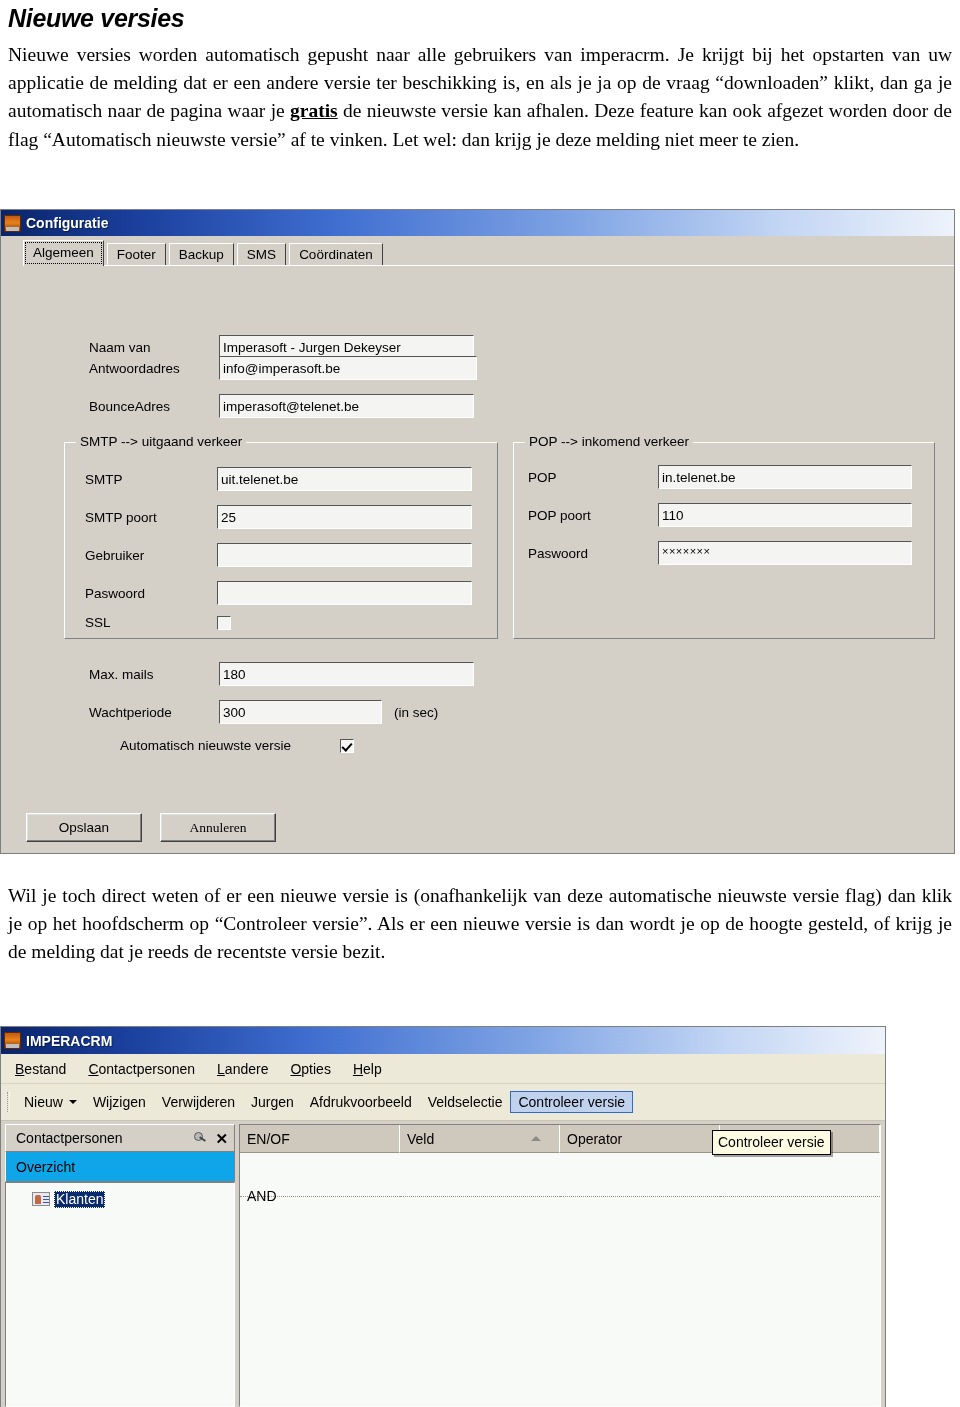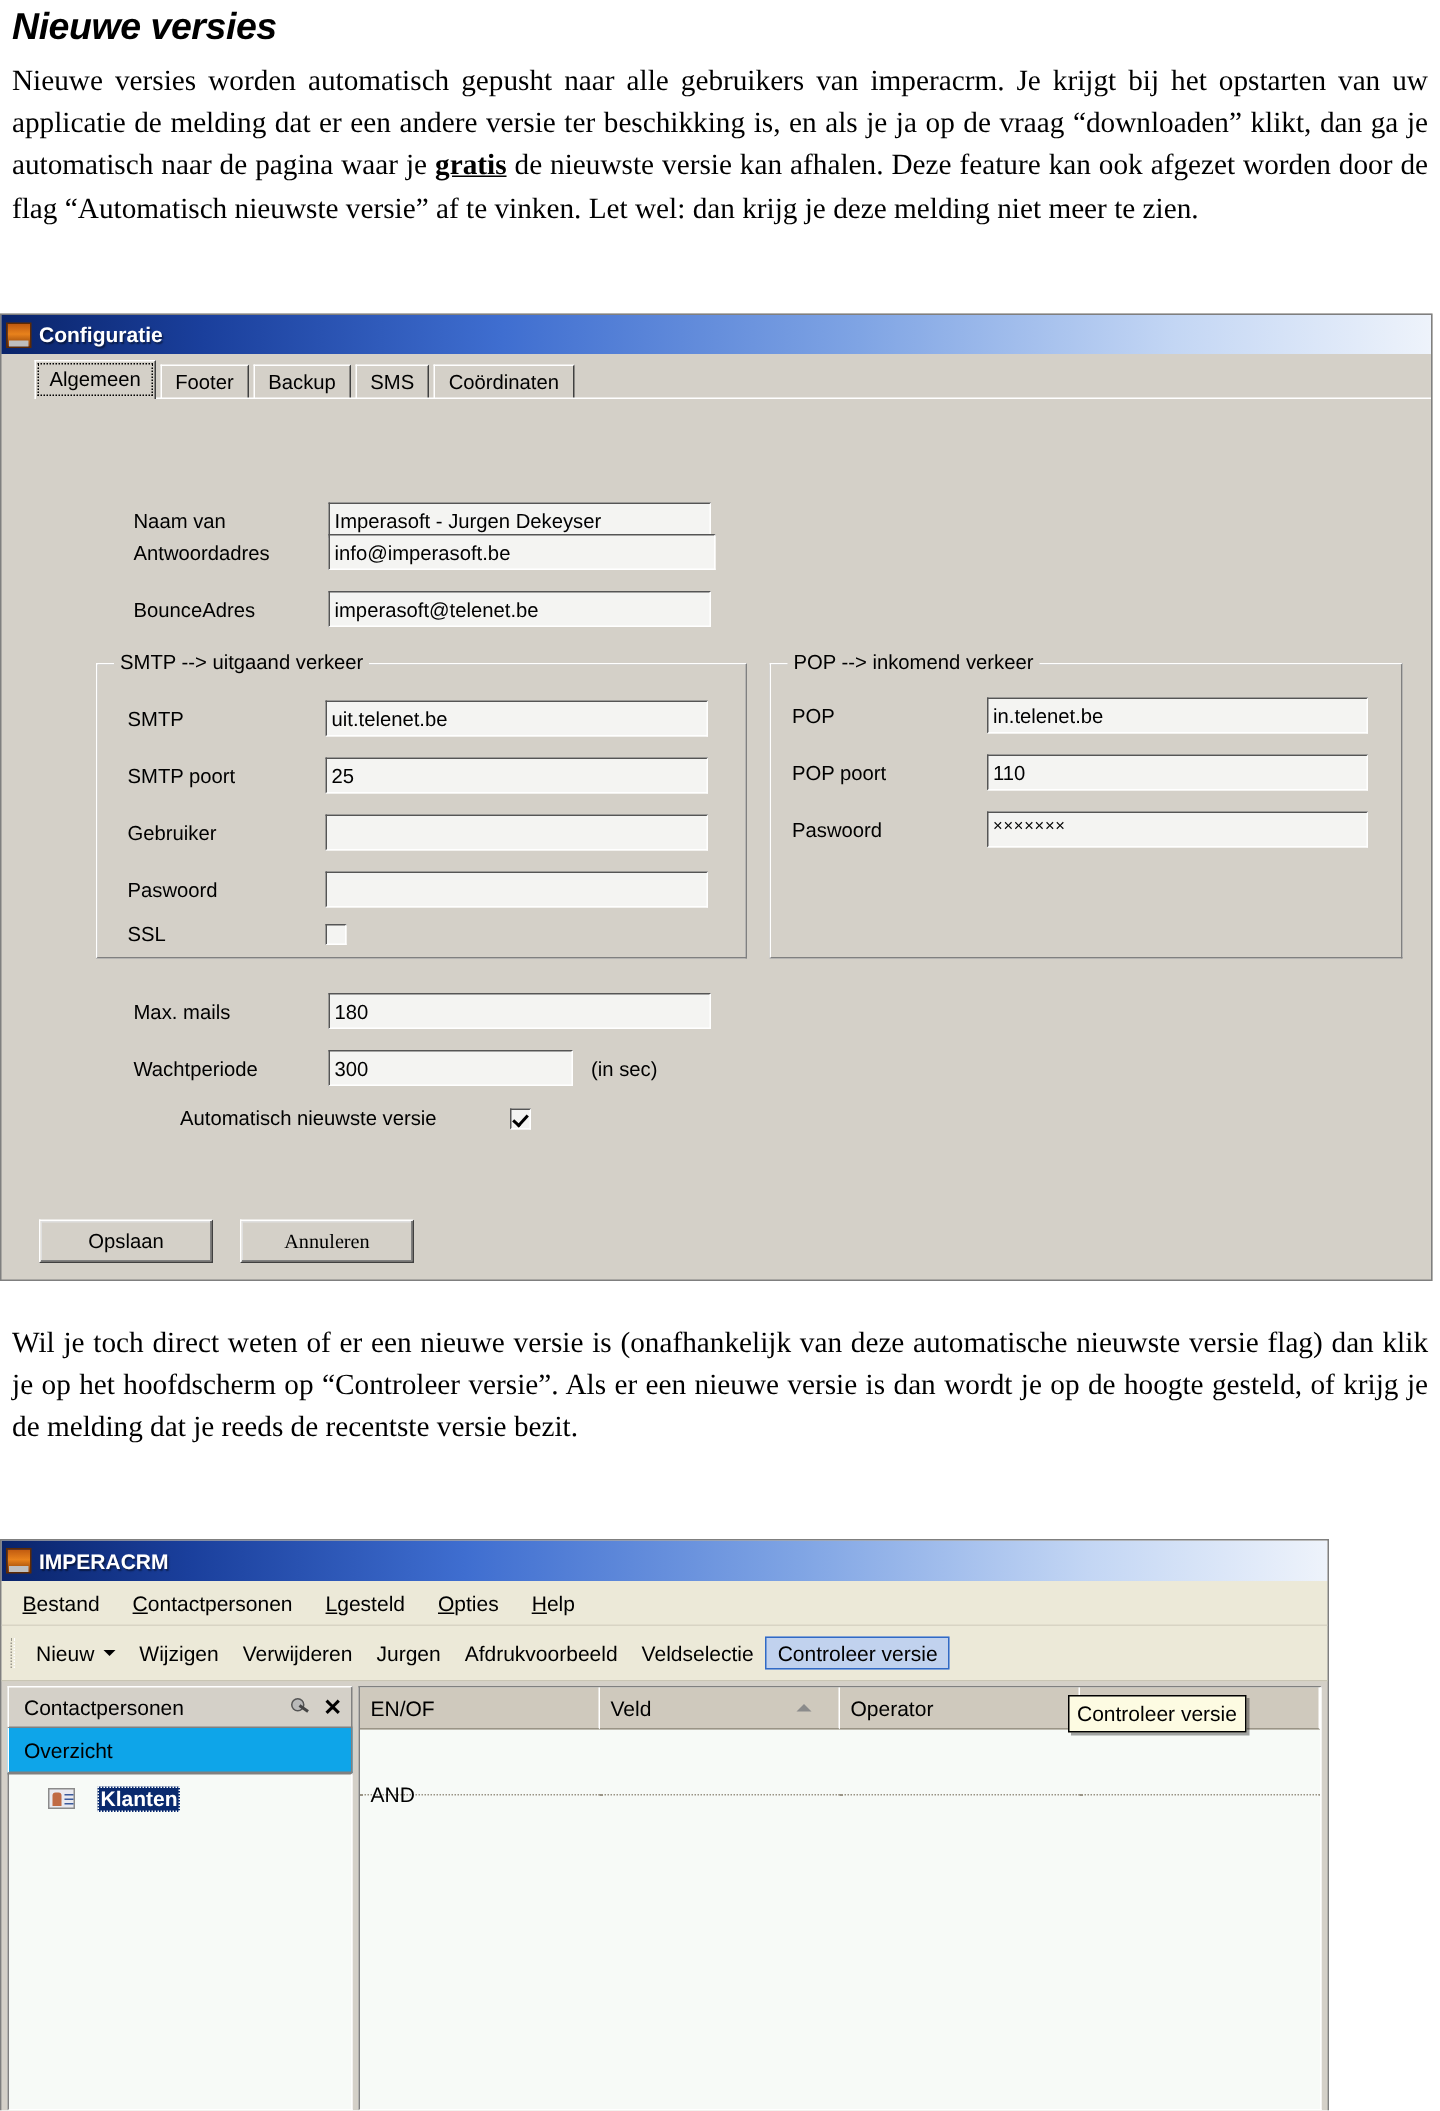--- a/index.html
+++ b/index.html
@@ -286,23 +286,22 @@
   .tree {
     flex:1;
     background:#f7faf7;
     border:1px solid;
     border-color:#808080 #fff #fff #808080;
     padding:6px 0 0 0;
   }
   .tree-item {
     display:flex; align-items:center;
     padding-left:26px;
-    gap:15px;
+    gap:4px;
     height:20px;
-    font-weight:bold;
   }
   .card-icon {
     width:18px;height:14px;
     background:#e9e9ef;
     border:1px solid #8b8b8b;
     position:relative; flex:0 0 auto;
   }
   .card-icon::before{
     content:"";position:absolute;left:1.5px;top:2px;width:6px;height:9px;
     background:#c06a43;border-radius:2px 2px 0 0;
@@ -491,21 +490,21 @@
 <div id="crm-window">
 
   <div class="titlebar">
     <div class="tb-icon"></div>
     <div class="tb-title">IMPERACRM</div>
   </div>
 
   <div class="menubar">
     <div class="menu-item"><u>B</u><span>estand</span></div>
     <div class="menu-item"><u>C</u><span>ontactpersonen</span></div>
-    <div class="menu-item"><u>L</u><span>gesteld</span></div>
+    <div class="menu-item"><u>L</u><span>andere</span></div>
     <div class="menu-item"><u>O</u><span>pties</span></div>
     <div class="menu-item"><u>H</u><span>elp</span></div>
   </div>
 
   <div class="toolbar">
     <div class="grip"></div>
     <div class="tool-btn">
       <span>Nieuw</span>
       <span class="caret-down"></span>
     </div>

